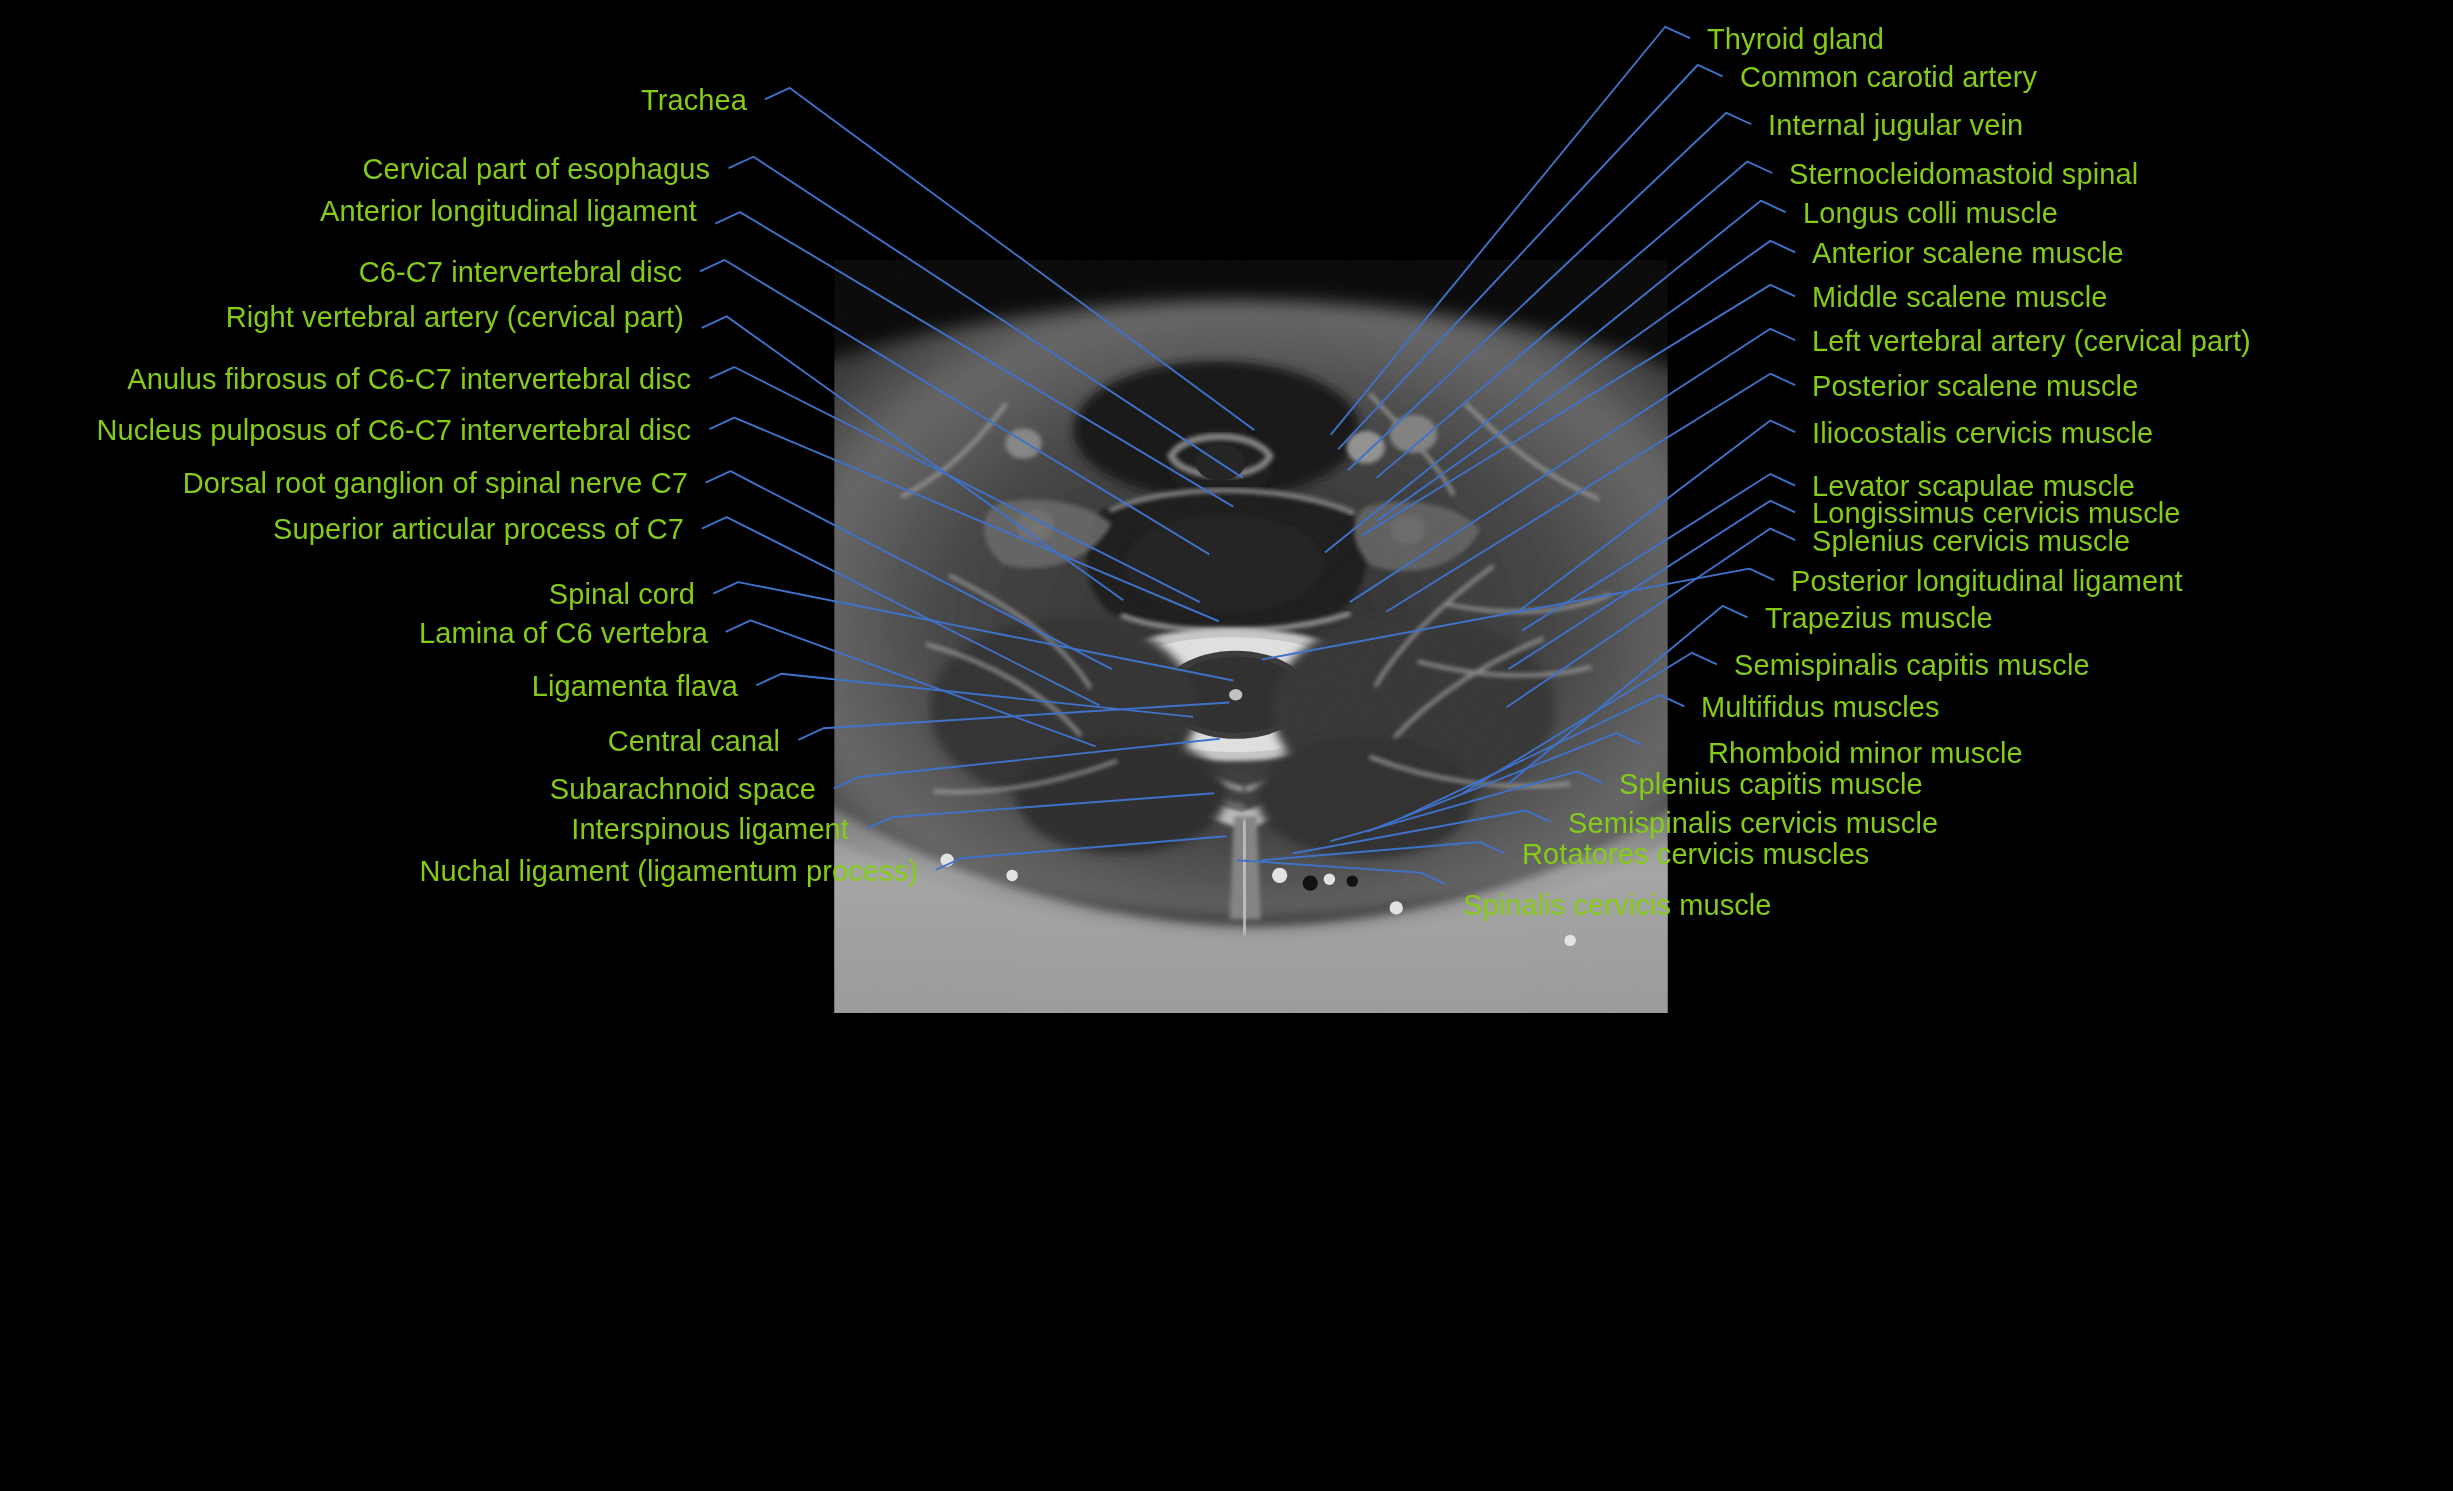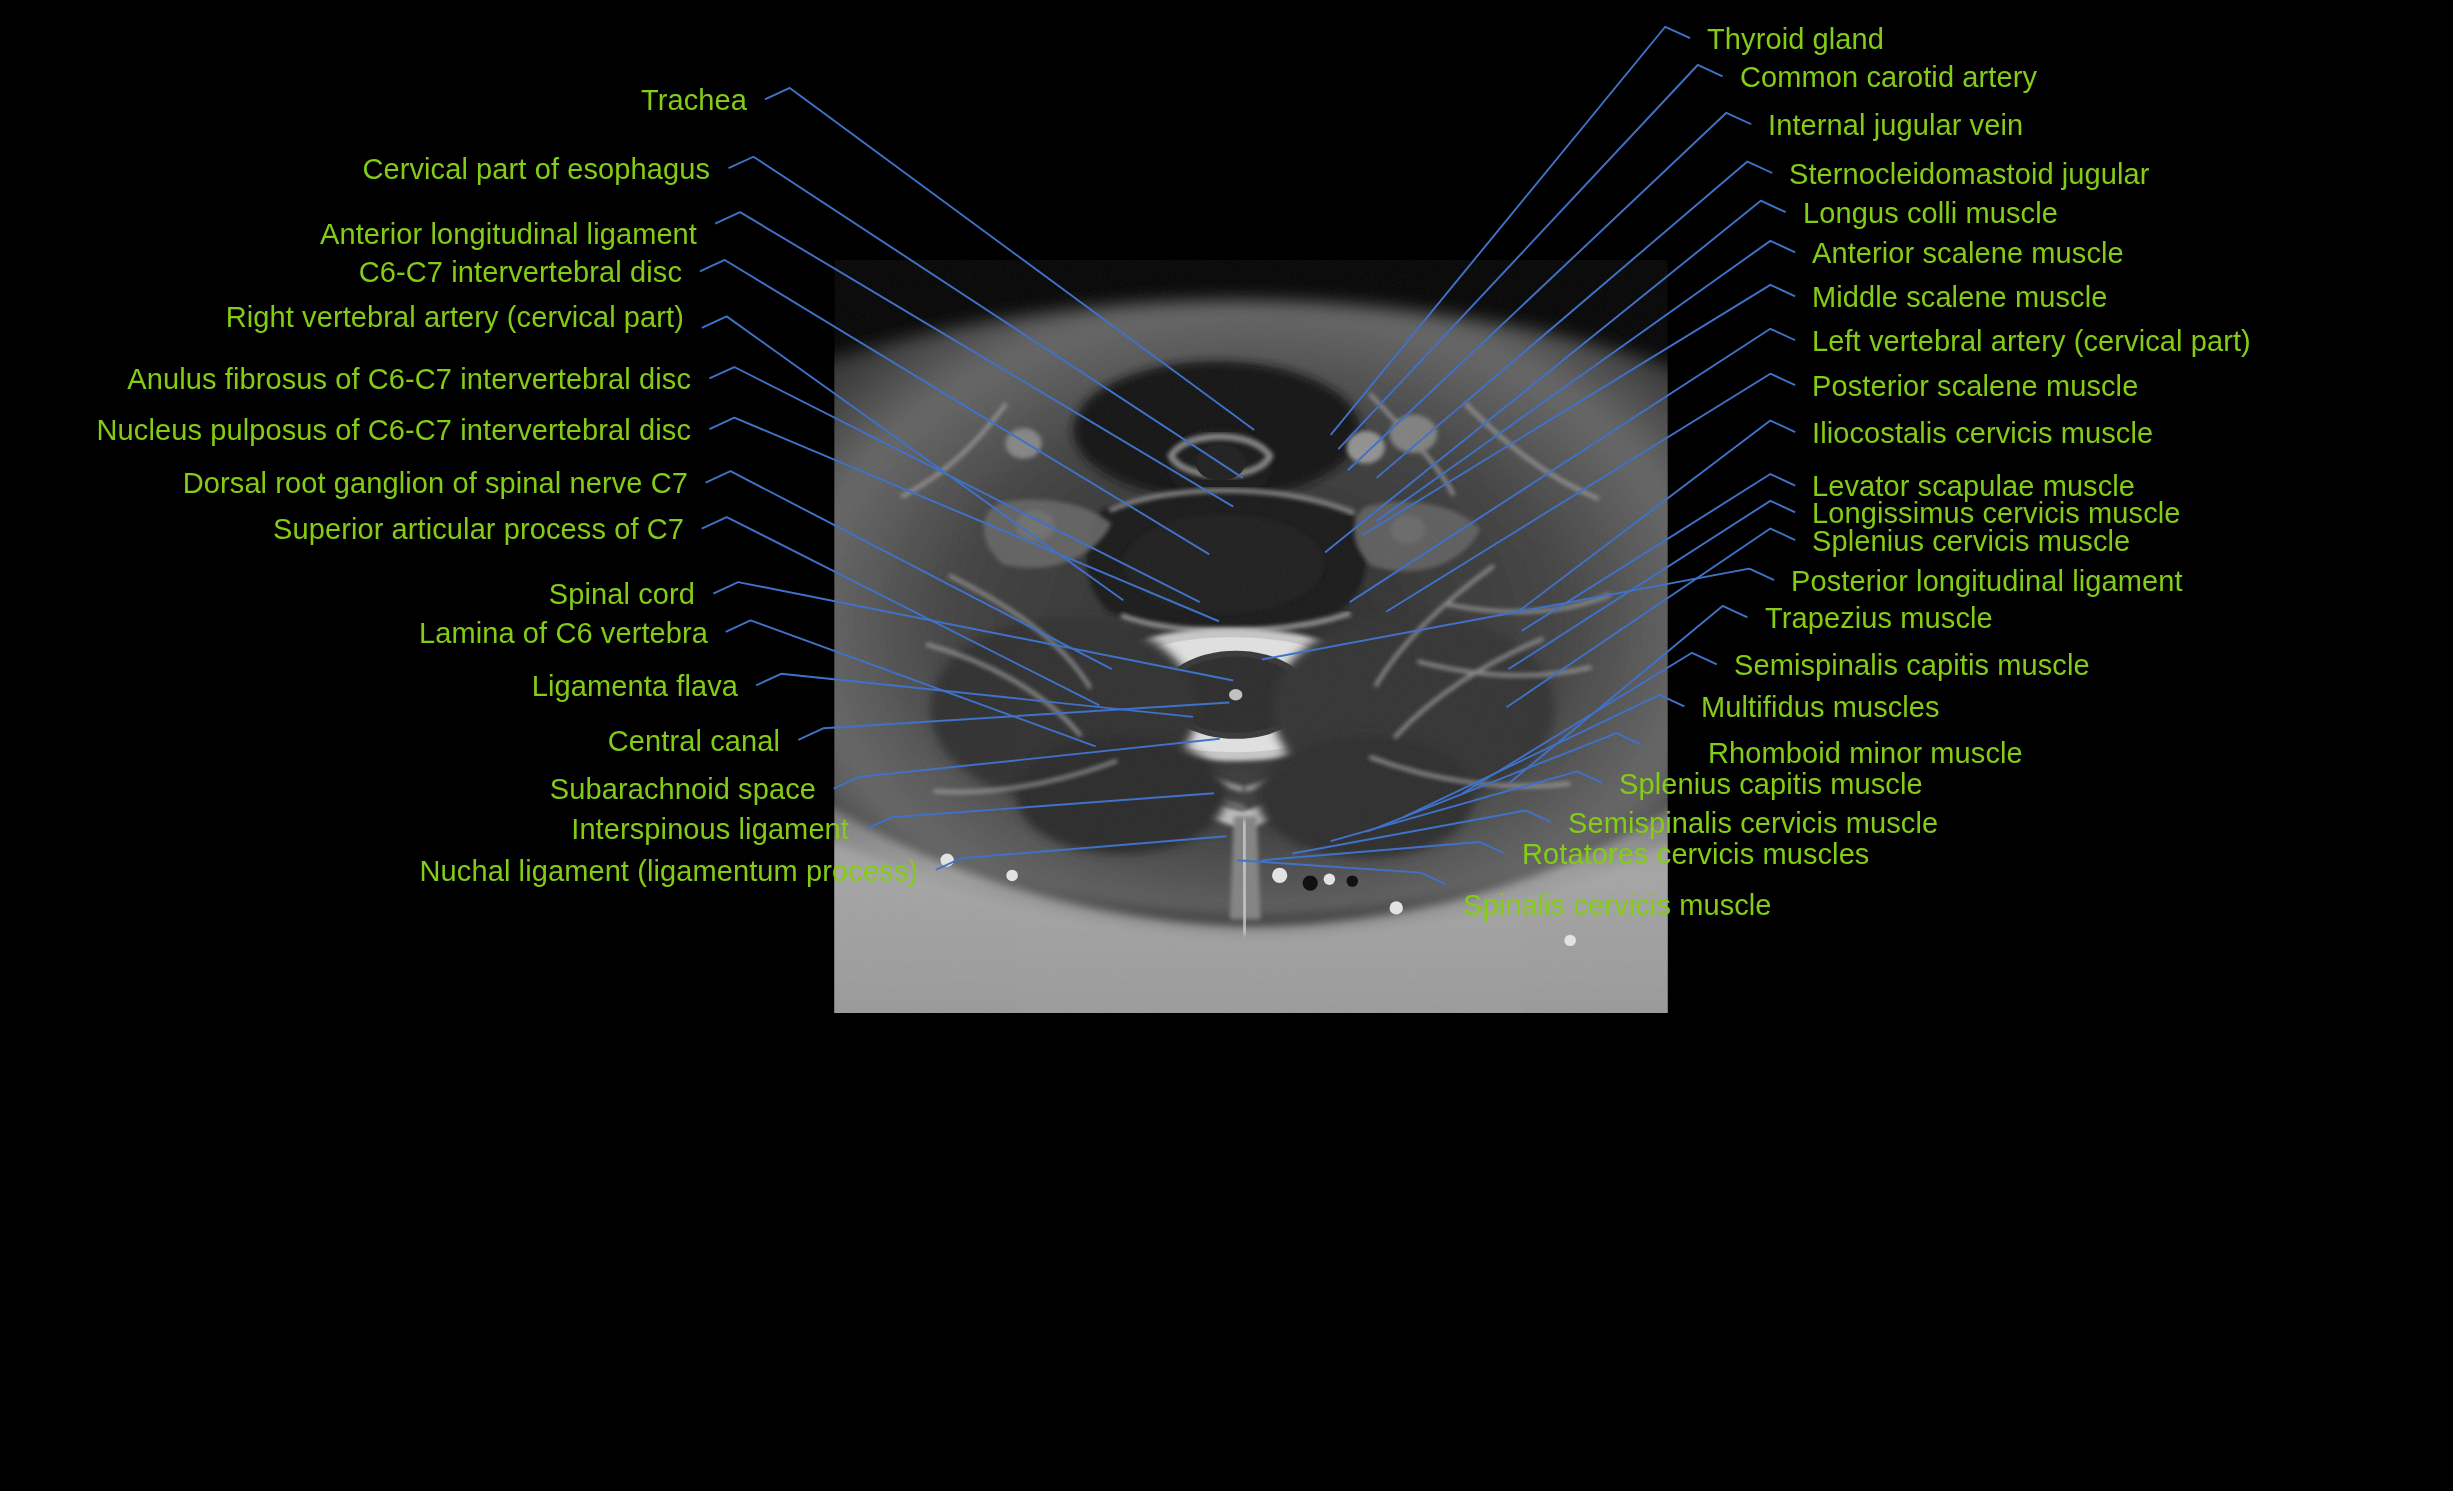--- a/index.html
+++ b/index.html
@@ -221,40 +221,40 @@
       <path d="M 1717 779 L 1691 767 L 1430 870" fill="none" stroke="#3f72c8" stroke-width="2" stroke-linejoin="round"></path>
       <path d="M 1676 819 L 1650 807 L 1392 880" fill="none" stroke="#3f72c8" stroke-width="2" stroke-linejoin="round"></path>
       <path d="M 1622 860 L 1596 848 L 1352 893" fill="none" stroke="#3f72c8" stroke-width="2" stroke-linejoin="round"></path>
       <path d="M 1574 893 L 1548 881 L 1320 900" fill="none" stroke="#3f72c8" stroke-width="2" stroke-linejoin="round"></path>
       <path d="M 1512 925 L 1486 913 L 1294 900" fill="none" stroke="#3f72c8" stroke-width="2" stroke-linejoin="round"></path>
     </svg>
 
   <div id="labels-left">
       <div class="lbl left" style="top: 85px; right: 1707px;">Trachea</div>
       <div class="lbl left" style="top: 154px; right: 1744px;">Cervical part of esophagus</div>
-      <div class="lbl left" style="top: 219px; right: 1757px;">Anterior longitudinal ligament</div>
+      <div class="lbl left" style="top: 196px; right: 1757px;">Anterior longitudinal ligament</div>
       <div class="lbl left" style="top: 257px; right: 1772px;">C6-C7 intervertebral disc</div>
       <div class="lbl left" style="top: 302px; right: 1770px;">Right vertebral artery (cervical part)</div>
       <div class="lbl left" style="top: 364px; right: 1763px;">Anulus fibrosus of C6-C7 intervertebral disc</div>
       <div class="lbl left" style="top: 415px; right: 1763px;">Nucleus pulposus of C6-C7 intervertebral disc</div>
       <div class="lbl left" style="top: 468px; right: 1766px;">Dorsal root ganglion of spinal nerve C7</div>
       <div class="lbl left" style="top: 514px; right: 1770px;">Superior articular process of C7</div>
       <div class="lbl left" style="top: 579px; right: 1759px;">Spinal cord</div>
       <div class="lbl left" style="top: 618px; right: 1746px;">Lamina of C6 vertebra</div>
       <div class="lbl left" style="top: 671px; right: 1716px;">Ligamenta flava</div>
       <div class="lbl left" style="top: 726px; right: 1674px;">Central canal</div>
       <div class="lbl left" style="top: 774px; right: 1638px;">Subarachnoid space</div>
       <div class="lbl left" style="top: 814px; right: 1605px;">Interspinous ligament</div>
       <div class="lbl left" style="top: 856px; right: 1536px;">Nuchal ligament (ligamentum process)</div>
     </div>
   <div id="labels-right">
       <div class="lbl right" style="top: 24px; left: 1707px;">Thyroid gland</div>
       <div class="lbl right" style="top: 62px; left: 1740px;">Common carotid artery</div>
       <div class="lbl right" style="top: 110px; left: 1768px;">Internal jugular vein</div>
-      <div class="lbl right" style="top: 159px; left: 1789px;">Sternocleidomastoid jugular</div>
+      <div class="lbl right" style="top: 159px; left: 1789px;">Sternocleidomastoid spinal</div>
       <div class="lbl right" style="top: 198px; left: 1803px;">Longus colli muscle</div>
       <div class="lbl right" style="top: 238px; left: 1812px;">Anterior scalene muscle</div>
       <div class="lbl right" style="top: 282px; left: 1812px;">Middle scalene muscle</div>
       <div class="lbl right" style="top: 326px; left: 1812px;">Left vertebral artery (cervical part)</div>
       <div class="lbl right" style="top: 371px; left: 1812px;">Posterior scalene muscle</div>
       <div class="lbl right" style="top: 418px; left: 1812px;">Iliocostalis cervicis muscle</div>
       <div class="lbl right" style="top: 471px; left: 1812px;">Levator scapulae muscle</div>
       <div class="lbl right" style="top: 498px; left: 1812px;">Longissimus cervicis muscle</div>
       <div class="lbl right" style="top: 526px; left: 1812px;">Splenius cervicis muscle</div>
       <div class="lbl right" style="top: 566px; left: 1791px;">Posterior longitudinal ligament</div>

